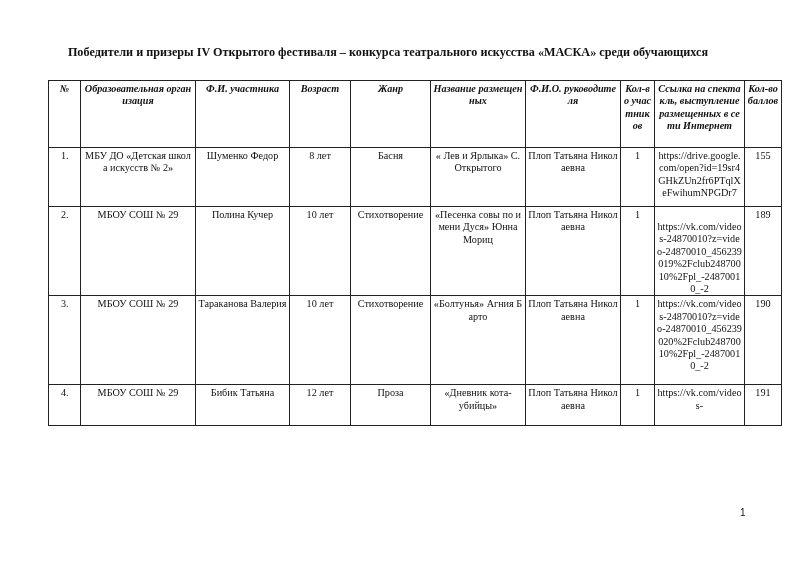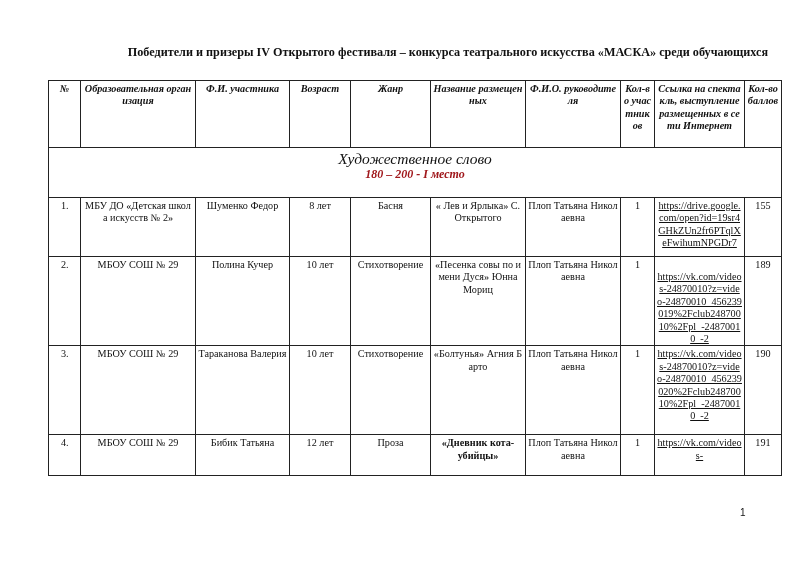--- a/index.html
+++ b/index.html
@@ -1,22 +1,22 @@
 <!DOCTYPE html>
 <html><head>
 <meta charset="utf-8">
 <style>
   html, body { margin: 0; padding: 0; }
   body {
     width: 800px; height: 566px; background: #ffffff; position: relative; overflow: hidden;
     font-family: "Liberation Serif", "DejaVu Serif", serif; color: #111;
   }
   .title {
-    position: absolute; left: 48px; top: 44px; width: 720px;
-    text-align: right; font-weight: bold; font-size: 12.2px; line-height: 16px;
+    position: absolute; left: 28px; top: 44px; width: 720px;
+    text-align: center; font-weight: bold; font-size: 12.2px; line-height: 16px;
   }
   .title div { white-space: nowrap; }
   table.grid {
     position: absolute; left: 48px; top: 80px;
     border-collapse: collapse; table-layout: fixed; width: 733px;
     font-size: 10.2px; line-height: 12.4px;
   }
   table.grid td, table.grid th {
     border: 1px solid #222; vertical-align: top; text-align: center;
     padding: 2px 2px 0 2px; overflow: hidden; word-break: break-all;
@@ -24,21 +24,21 @@
   table.grid th { font-weight: bold; font-style: italic; }
   .hdr-row { height: 67px; }
   .sec-row { height: 50px; }
   .sec-row td { vertical-align: middle; padding: 0; }
   .sec-title { font-style: italic; font-size: 15.5px; line-height: 17px; }
   .sec-sub { font-style: italic; font-weight: bold; font-size: 12px; line-height: 14px; color: #a0181c; }
   .r1 { height: 59px; }
   .r2 { height: 89px; }
   .r3 { height: 89px; }
   .r4 { height: 41px; }
-  .link { color: #111; text-decoration: underline; }
+  .link { color: #111; }
   .num { text-align: left !important; padding-left: 12px !important; }
   .pad-top { padding-top: 14px !important; }
   .page-num { position: absolute; left: 740px; top: 507px; font-size: 10px; font-family: "Liberation Sans", sans-serif; }
 </style>
 </head>
 <body>
 
 <div class="title">
   <div>Победители и призеры IV Открытого фестиваля – конкурса театрального искусства «МАСКА» среди обучающихся</div>
 </div>
@@ -61,26 +61,20 @@
     <th>№</th>
     <th>Образовательная организация</th>
     <th>Ф.И. участника</th>
     <th>Возраст</th>
     <th>Жанр</th>
     <th>Название размещенных</th>
     <th>Ф.И.О. руководителя</th>
     <th style="word-break:break-all;">Кол-во участников</th>
     <th>Ссылка на спектакль, выступление размещенных в сети Интернет</th>
     <th style="word-break:break-all;border-radius:13px;">Кол-во баллов</th>
-  </tr>
-  <tr class="sec-row">
-    <td colspan="10">
-      <div class="sec-title">Художественное слово</div>
-      <div class="sec-sub">180 – 200 -  I место</div>
-    </td>
   </tr>
   <tr class="r1">
     <td class="num">1.</td>
     <td>МБУ ДО «Детская школа искусств № 2»</td>
     <td>Шуменко Федор</td>
     <td>8 лет</td>
     <td>Басня</td>
     <td>« Лев и Ярлыка» С. Открытого</td>
     <td>Плоп Татьяна Николаевна</td>
     <td>1</td>
@@ -110,21 +104,21 @@
     <td>1</td>
     <td><span class="link">https://vk.com/videos-24870010?z=video-24870010_456239020%2Fclub24870010%2Fpl_-24870010_-2</span></td>
     <td>190</td>
   </tr>
   <tr class="r4">
     <td class="num">4.</td>
     <td>МБОУ СОШ № 29</td>
     <td>Бибик Татьяна</td>
     <td>12 лет</td>
     <td>Проза</td>
-    <td style="word-break:normal;font-weight:bold;">«Дневник кота-убийцы»</td>
+    <td style="word-break:normal;">«Дневник кота-убийцы»</td>
     <td>Плоп Татьяна Николаевна</td>
     <td>1</td>
     <td><span class="link">https://vk.com/videos-</span></td>
     <td>191</td>
   </tr>
 </tbody>
   </table>
 
 <div class="page-num">1</div>
 

